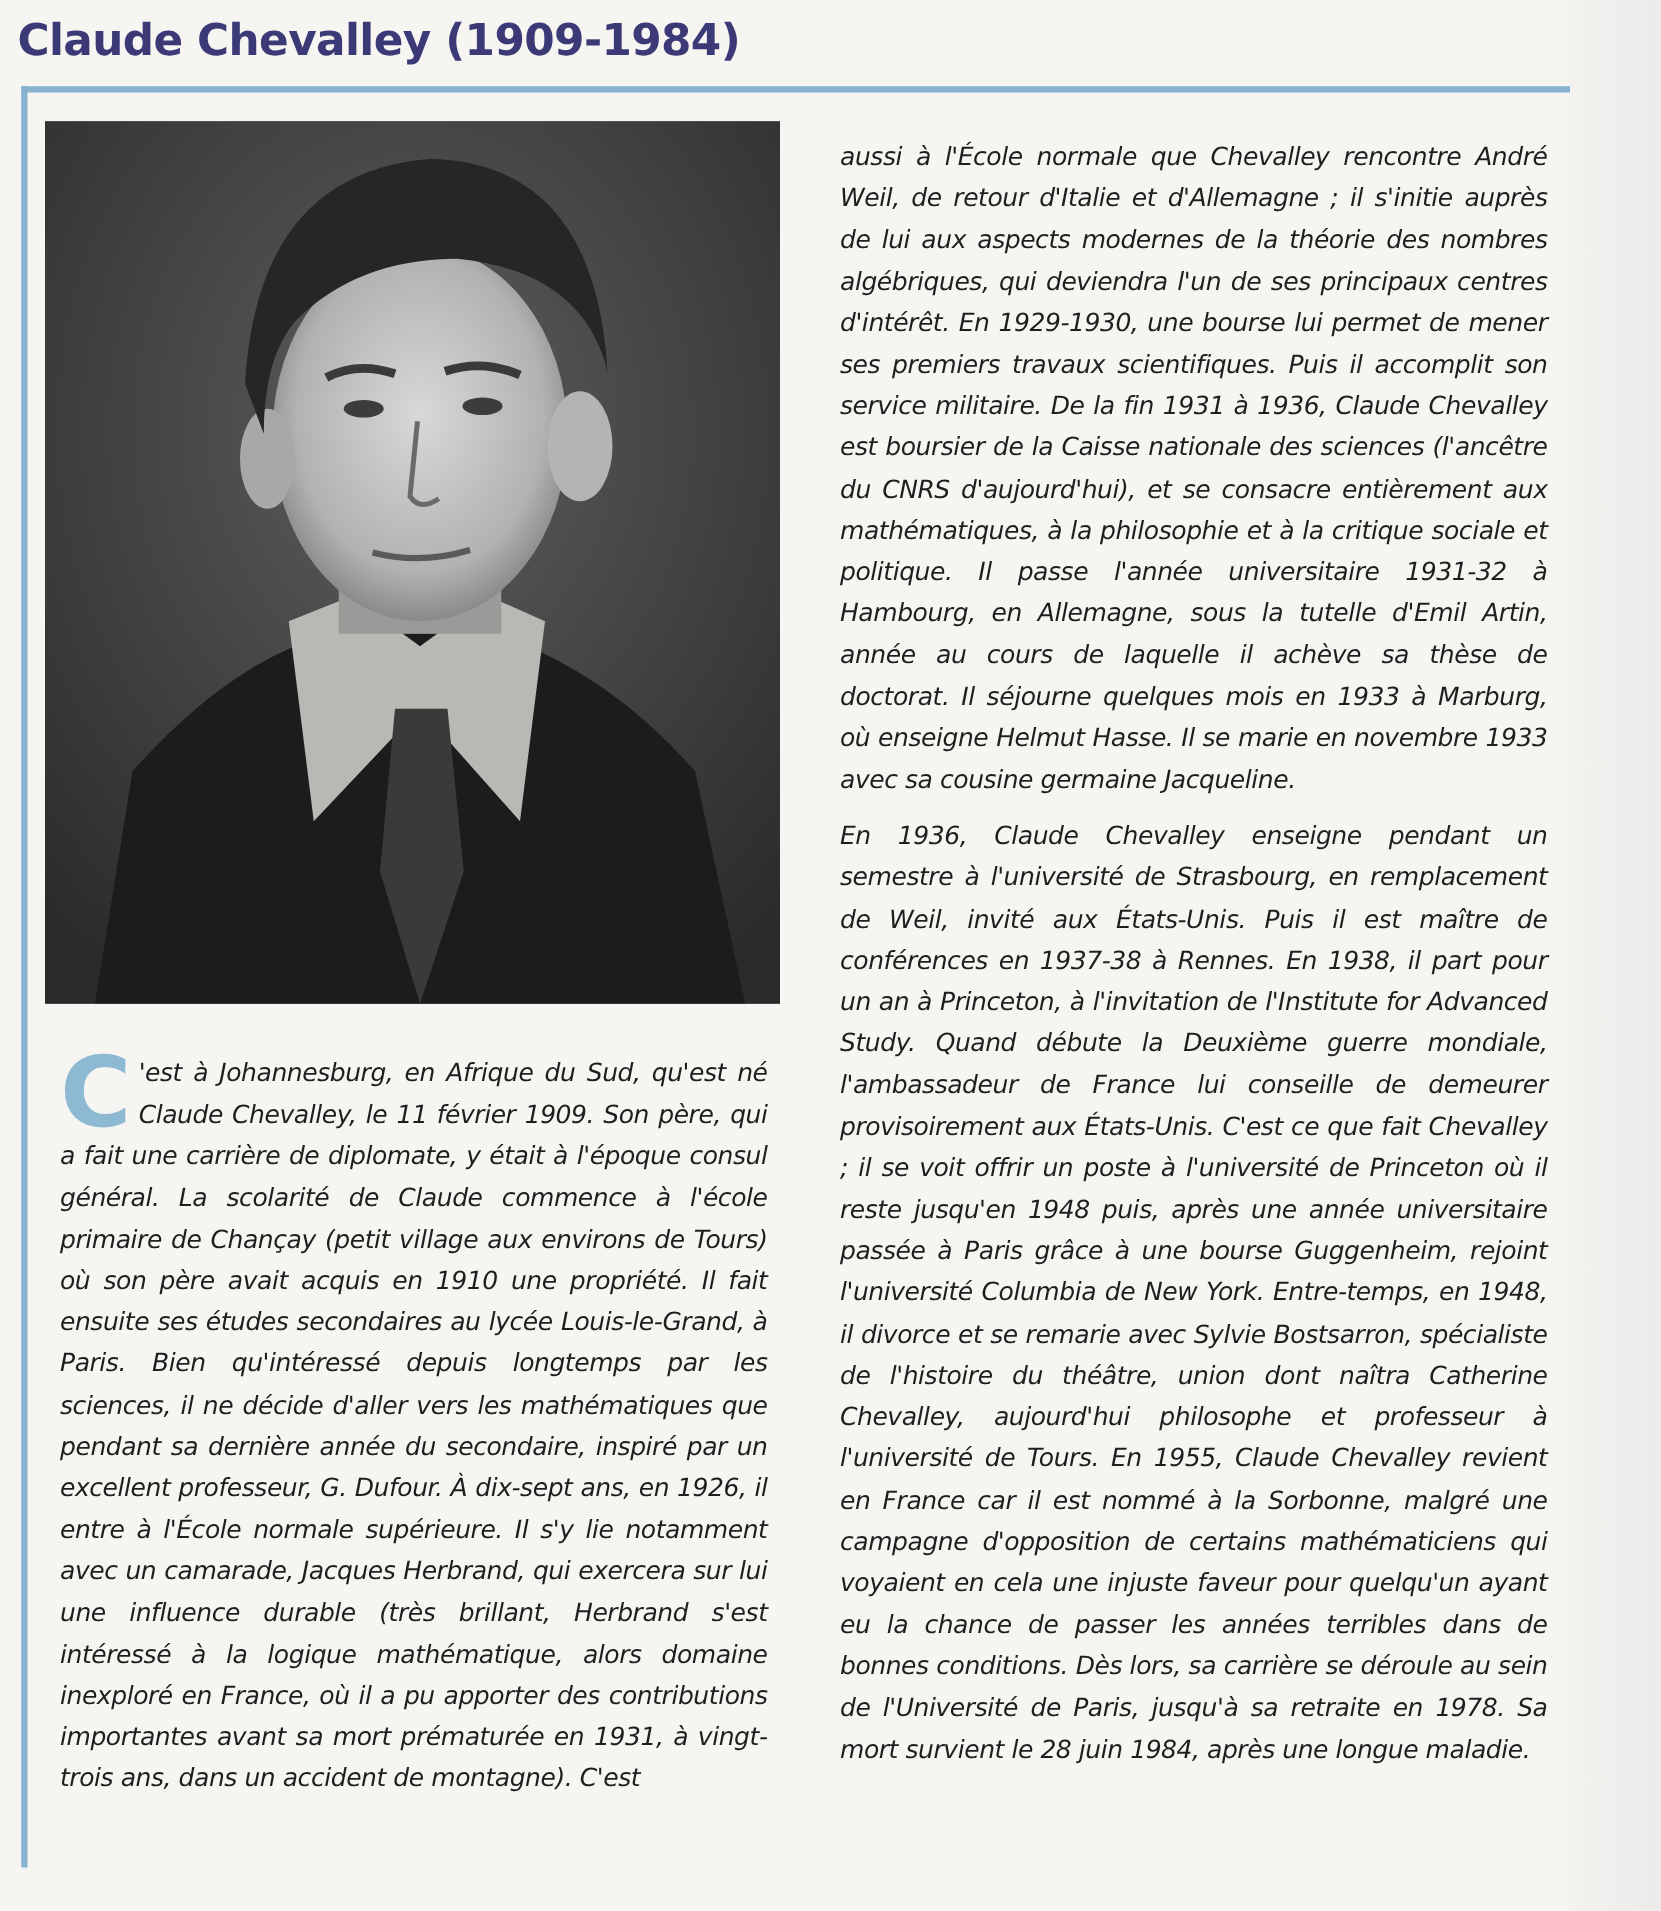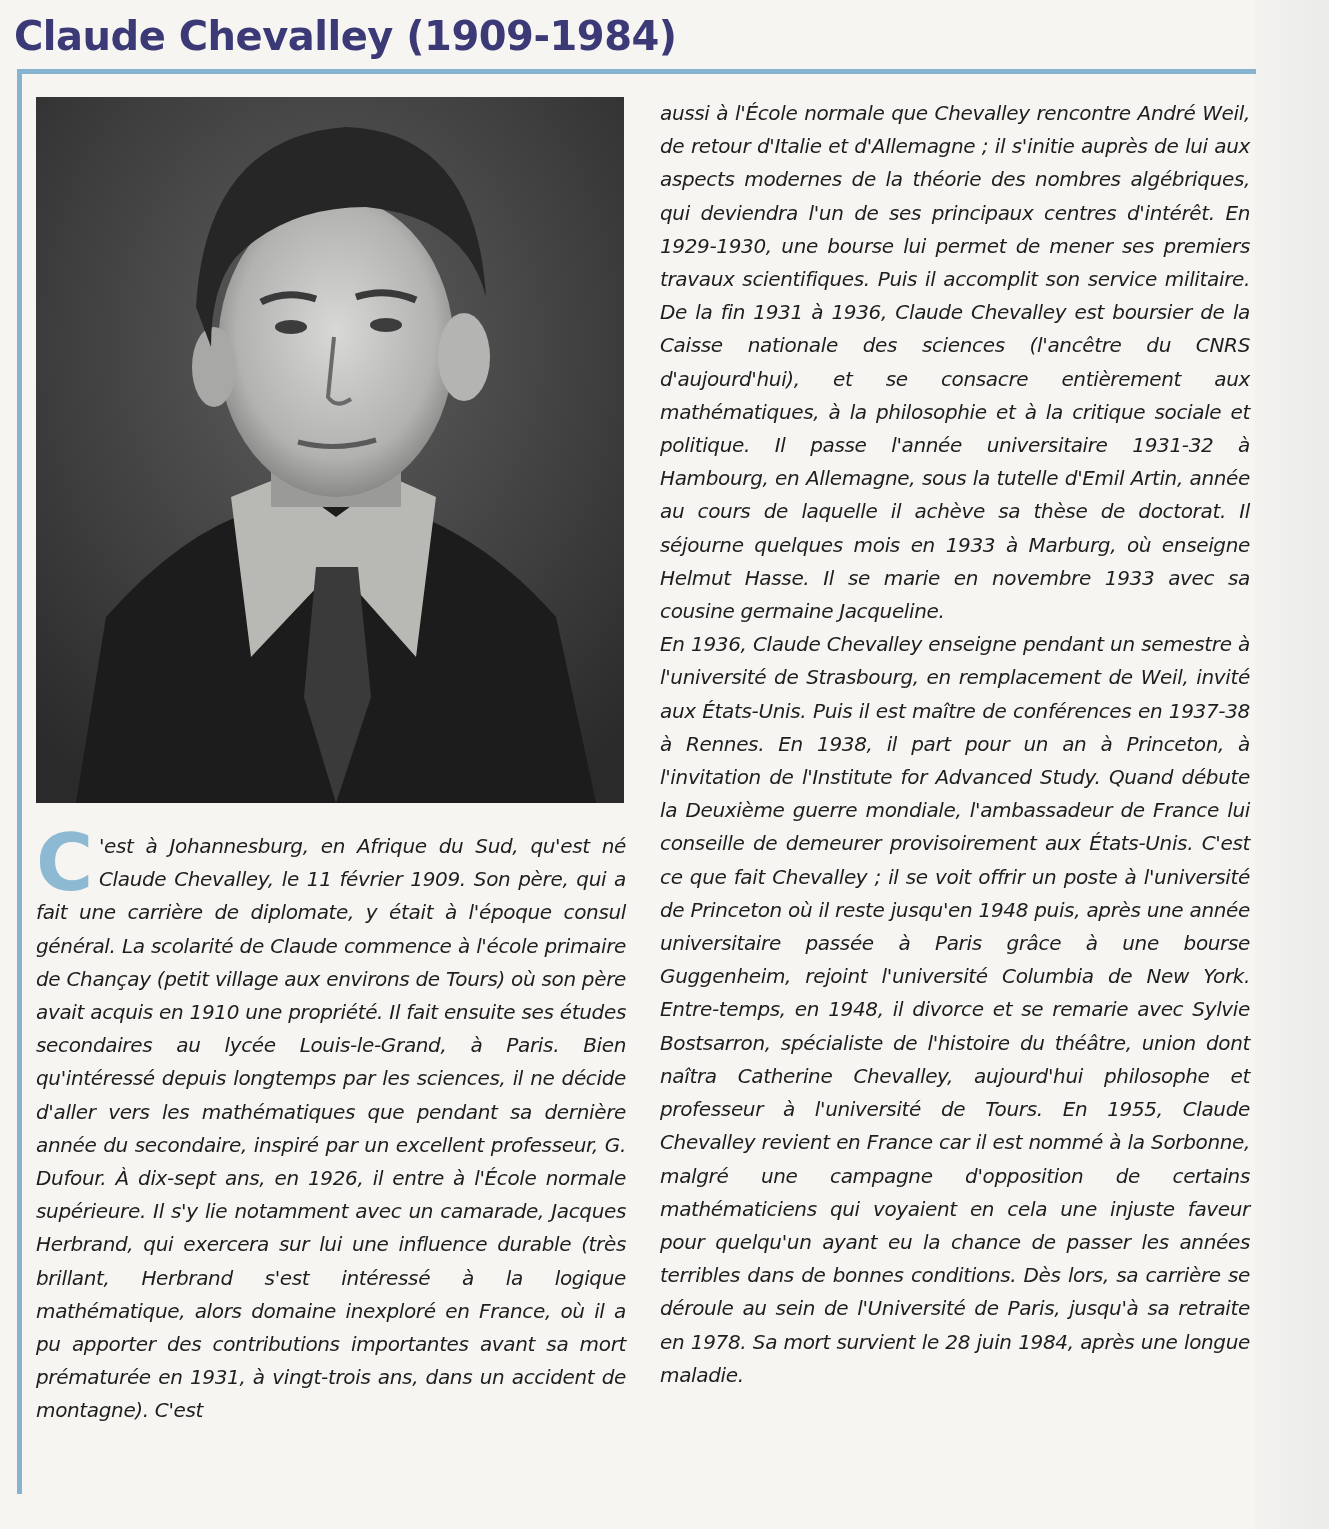--- a/index.html
+++ b/index.html
@@ -8,38 +8,38 @@
     background: #f6f5f2;
     font-family: "DejaVu Sans", "Liberation Sans", sans-serif;
   }
   .page-shade {
     position: absolute; left: 1255px; top: 0; width: 74px; height: 1529px;
     background: linear-gradient(90deg, #f3f2ef, #ebebea);
   }
   .title {
     position: absolute; left: 14px; top: 14px; margin: 0;
     font-family: "DejaVu Sans", sans-serif; font-weight: bold;
-    font-size: 40px; letter-spacing: -0.5px; line-height: 1.1;
+    font-size: 35px; letter-spacing: -0.5px; line-height: 1.1;
     color: #3b3a76;
   }
   .frame {
     position: absolute; left: 17px; top: 69px; width: 1234px; height: 1420px;
     border-top: 5px solid #86b3cf; border-left: 5px solid #86b3cf;
   }
   .photo {
     position: absolute; left: 36px; top: 97px; width: 588px; height: 706px;
     overflow: hidden; background: #303030;
   }
   .photo svg { display: block; width: 100%; height: 100%; }
   .col {
     position: absolute; font-family: "DejaVu Sans", sans-serif; font-style: italic;
     font-size: 20px; line-height: 33.2px; color: #1e1e1e; text-align: justify;
     letter-spacing: -0.35px;
   }
-  .col p { margin: 0; }
+  .col p { margin: 12px; }
   .col-left { left: 36px; top: 830px; width: 590px; }
   .col-right { left: 660px; top: 97px; width: 590px; }
   .dropcap {
     float: left; font-family: "DejaVu Sans", sans-serif; font-weight: bold; font-style: normal;
     font-size: 78px; line-height: 62px; color: #8eb9d3; margin: 2px 6px 0 0;
   }
 </style>
 </head>
 <body>
 

